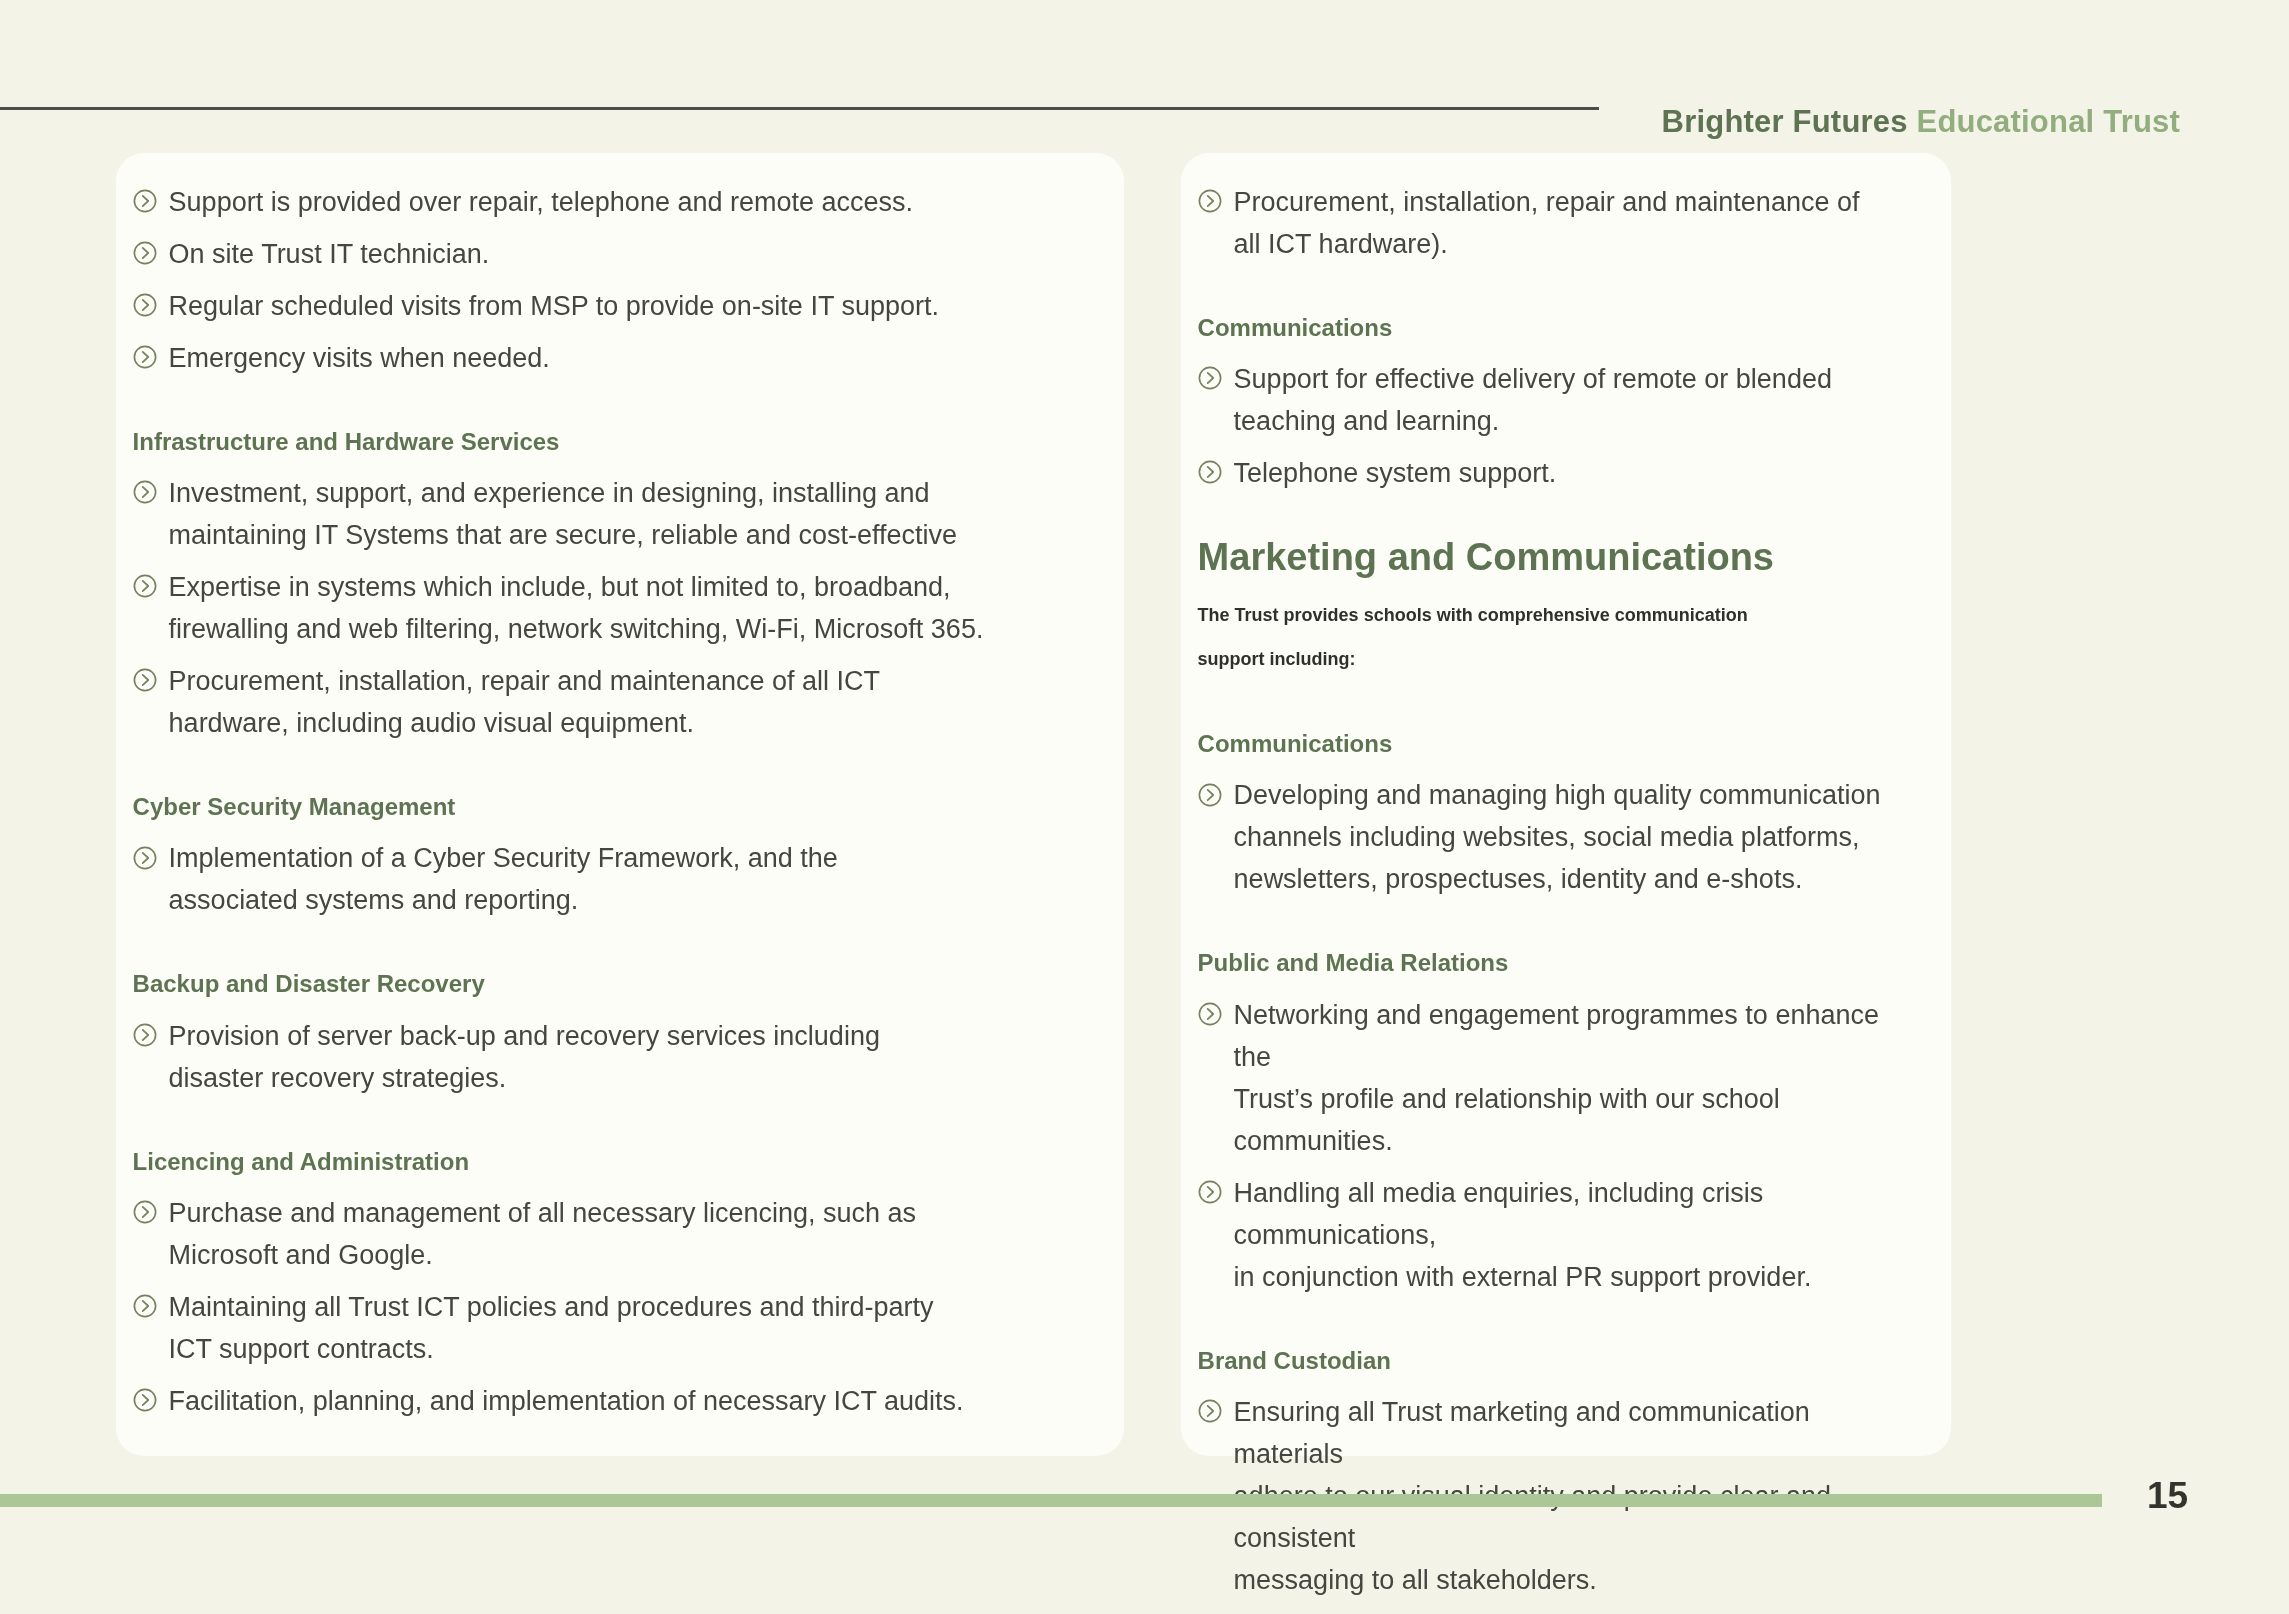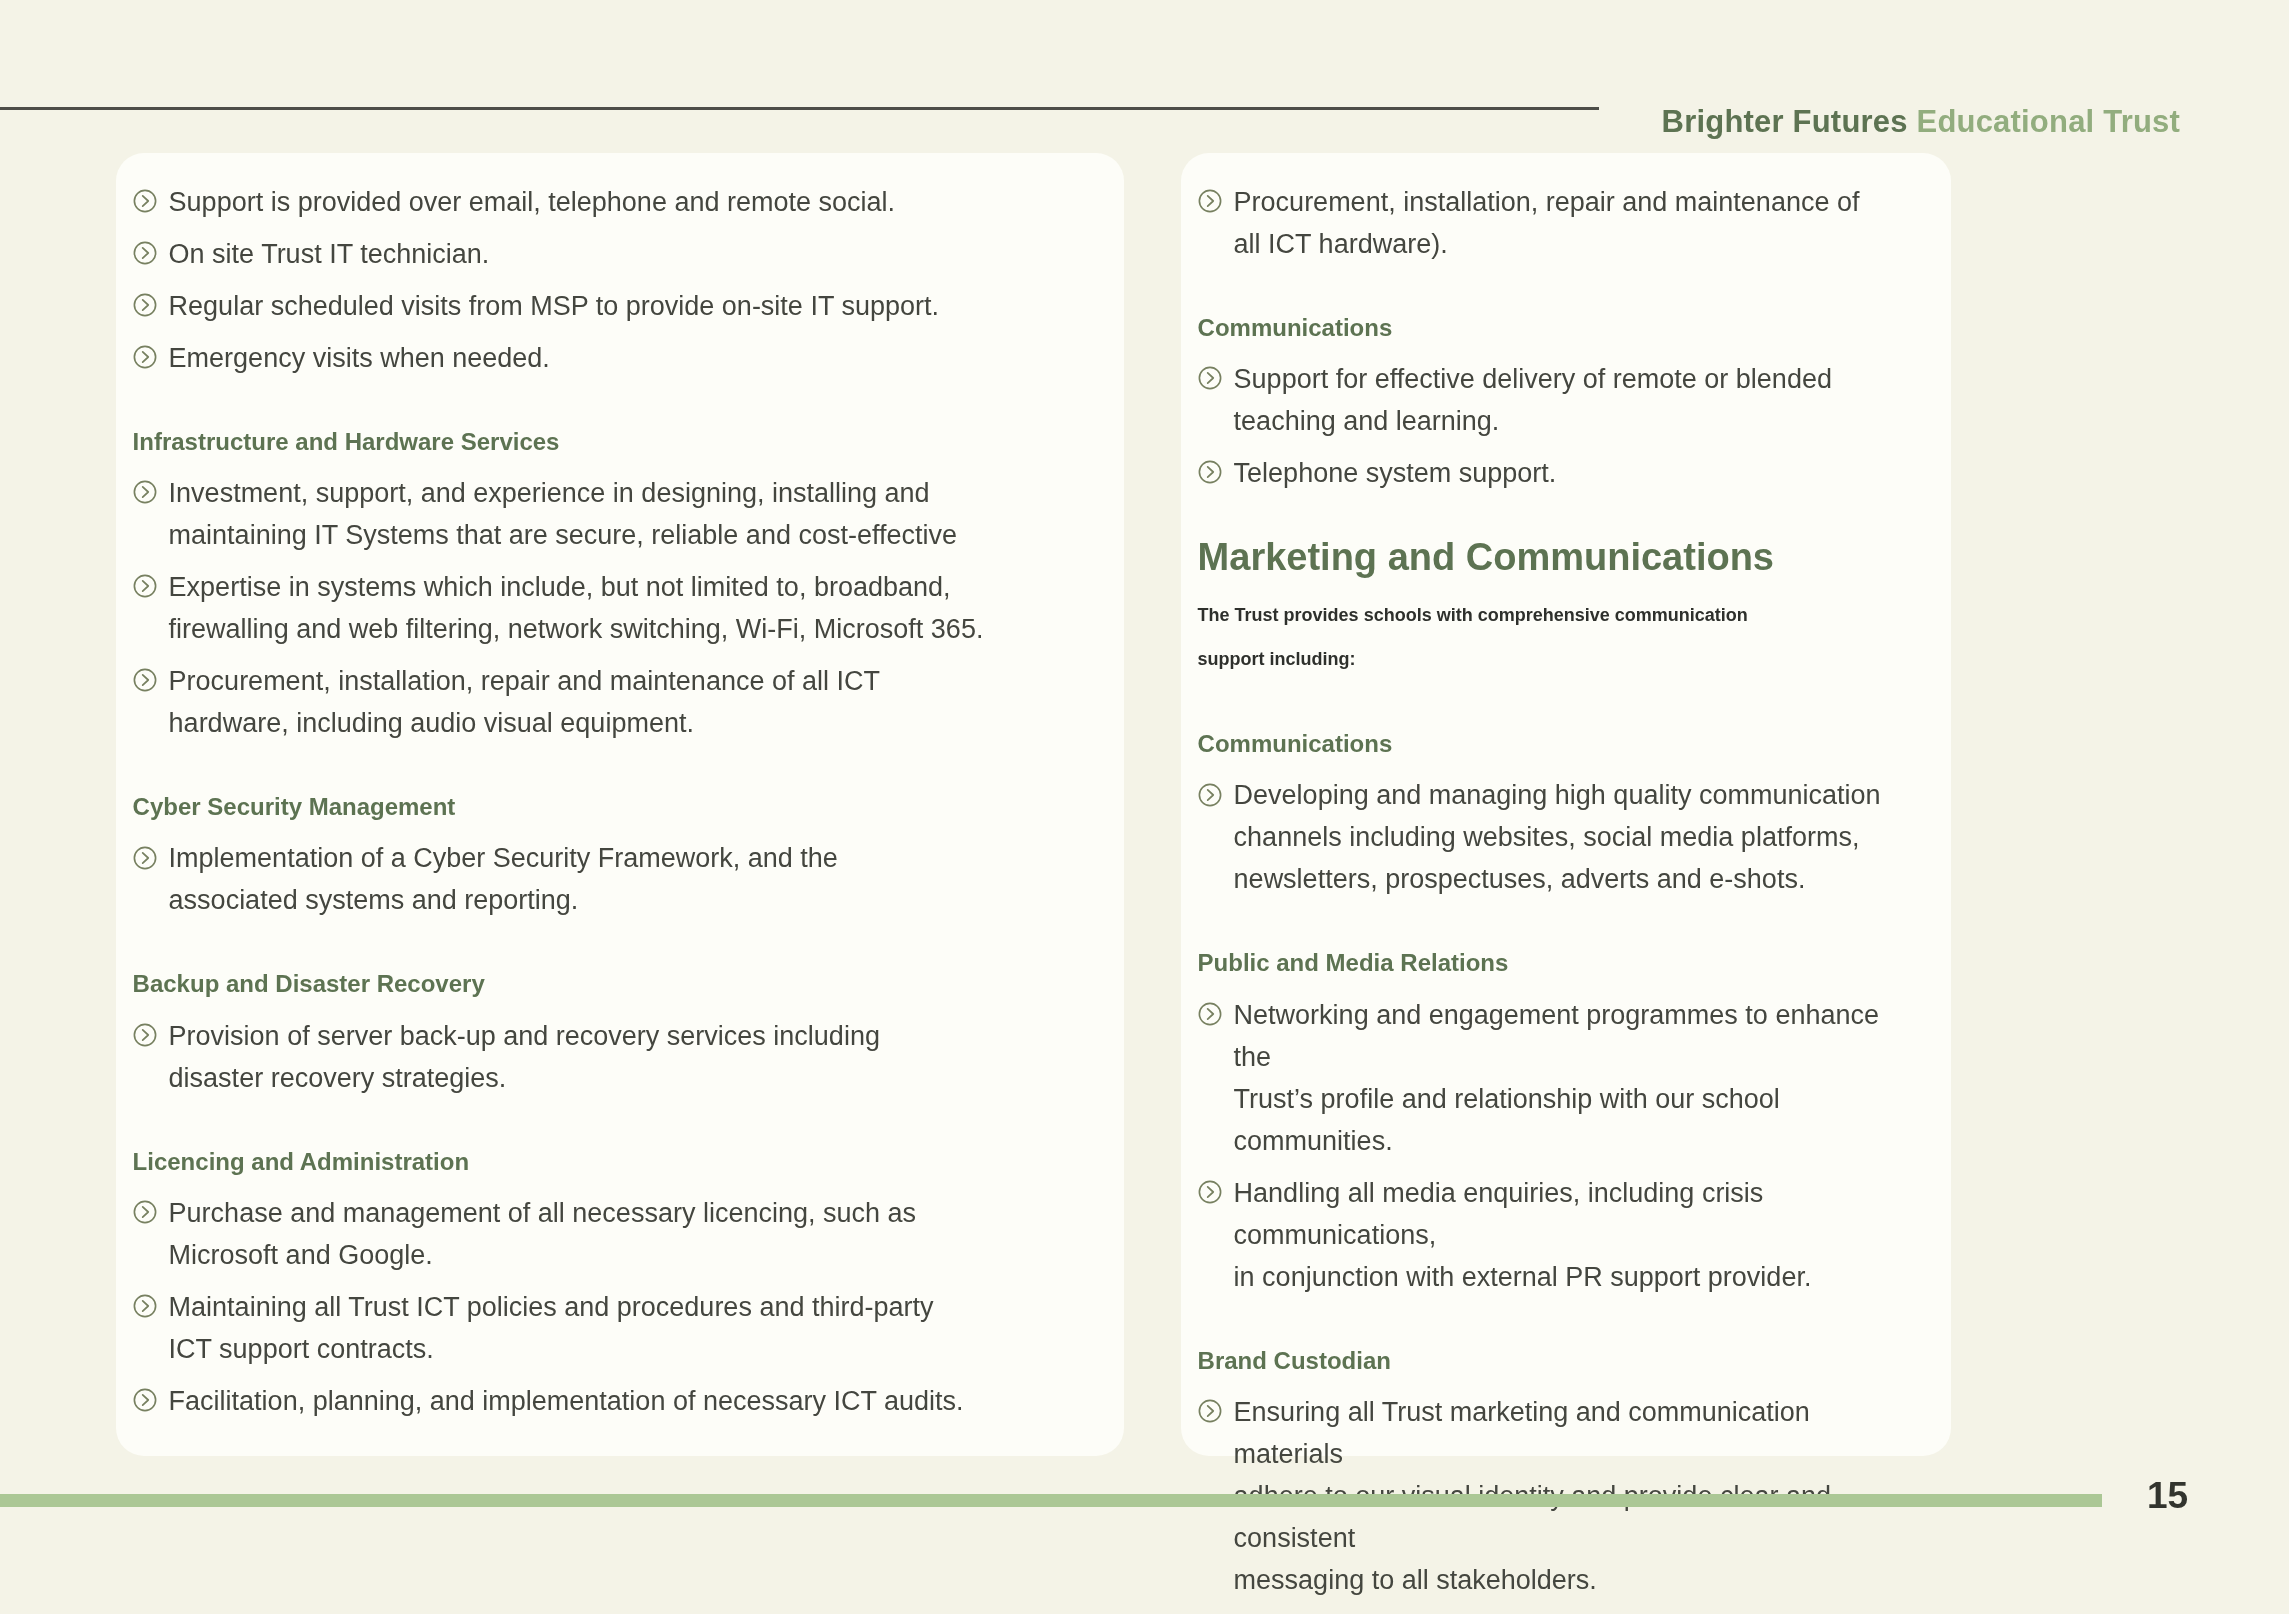--- a/index.html
+++ b/index.html
@@ -132,21 +132,21 @@
   <section class="section">
 
     <div class="items">
   <div class="bullet-row">
     <span class="bullet-icon">
       <svg viewBox="0 0 26 26" fill="none" xmlns="http://www.w3.org/2000/svg">
         <circle cx="13" cy="13" r="11.5" stroke="#778060" stroke-width="1.8"></circle>
         <polyline points="10.5,7.5 16.5,13 10.5,18.5" stroke="#778060" stroke-width="1.9" stroke-linecap="round" stroke-linejoin="round"></polyline>
       </svg>
     </span>
-    <span class="bullet-text">Support is provided over email, telephone and remote social.</span>
+    <span class="bullet-text">Support is provided over repair, telephone and remote access.</span>
   </div>
 
   <div class="bullet-row">
     <span class="bullet-icon">
       <svg viewBox="0 0 26 26" fill="none" xmlns="http://www.w3.org/2000/svg">
         <circle cx="13" cy="13" r="11.5" stroke="#778060" stroke-width="1.8"></circle>
         <polyline points="10.5,7.5 16.5,13 10.5,18.5" stroke="#778060" stroke-width="1.9" stroke-linecap="round" stroke-linejoin="round"></polyline>
       </svg>
     </span>
     <span class="bullet-text">On site Trust IT technician.</span>
@@ -345,21 +345,21 @@
     <div class="items">
   <div class="bullet-row">
     <span class="bullet-icon">
       <svg viewBox="0 0 26 26" fill="none" xmlns="http://www.w3.org/2000/svg">
         <circle cx="13" cy="13" r="11.5" stroke="#778060" stroke-width="1.8"></circle>
         <polyline points="10.5,7.5 16.5,13 10.5,18.5" stroke="#778060" stroke-width="1.9" stroke-linecap="round" stroke-linejoin="round"></polyline>
       </svg>
     </span>
     <span class="bullet-text">Developing and managing high quality communication
 channels including websites, social media platforms,
-newsletters, prospectuses, adverts and e-shots.</span>
+newsletters, prospectuses, identity and e-shots.</span>
   </div>
 </div>
   </section>
 
   <section class="section">
     <h3 class="section-heading">Public and Media Relations</h3>
 
     <div class="items">
   <div class="bullet-row">
     <span class="bullet-icon">

